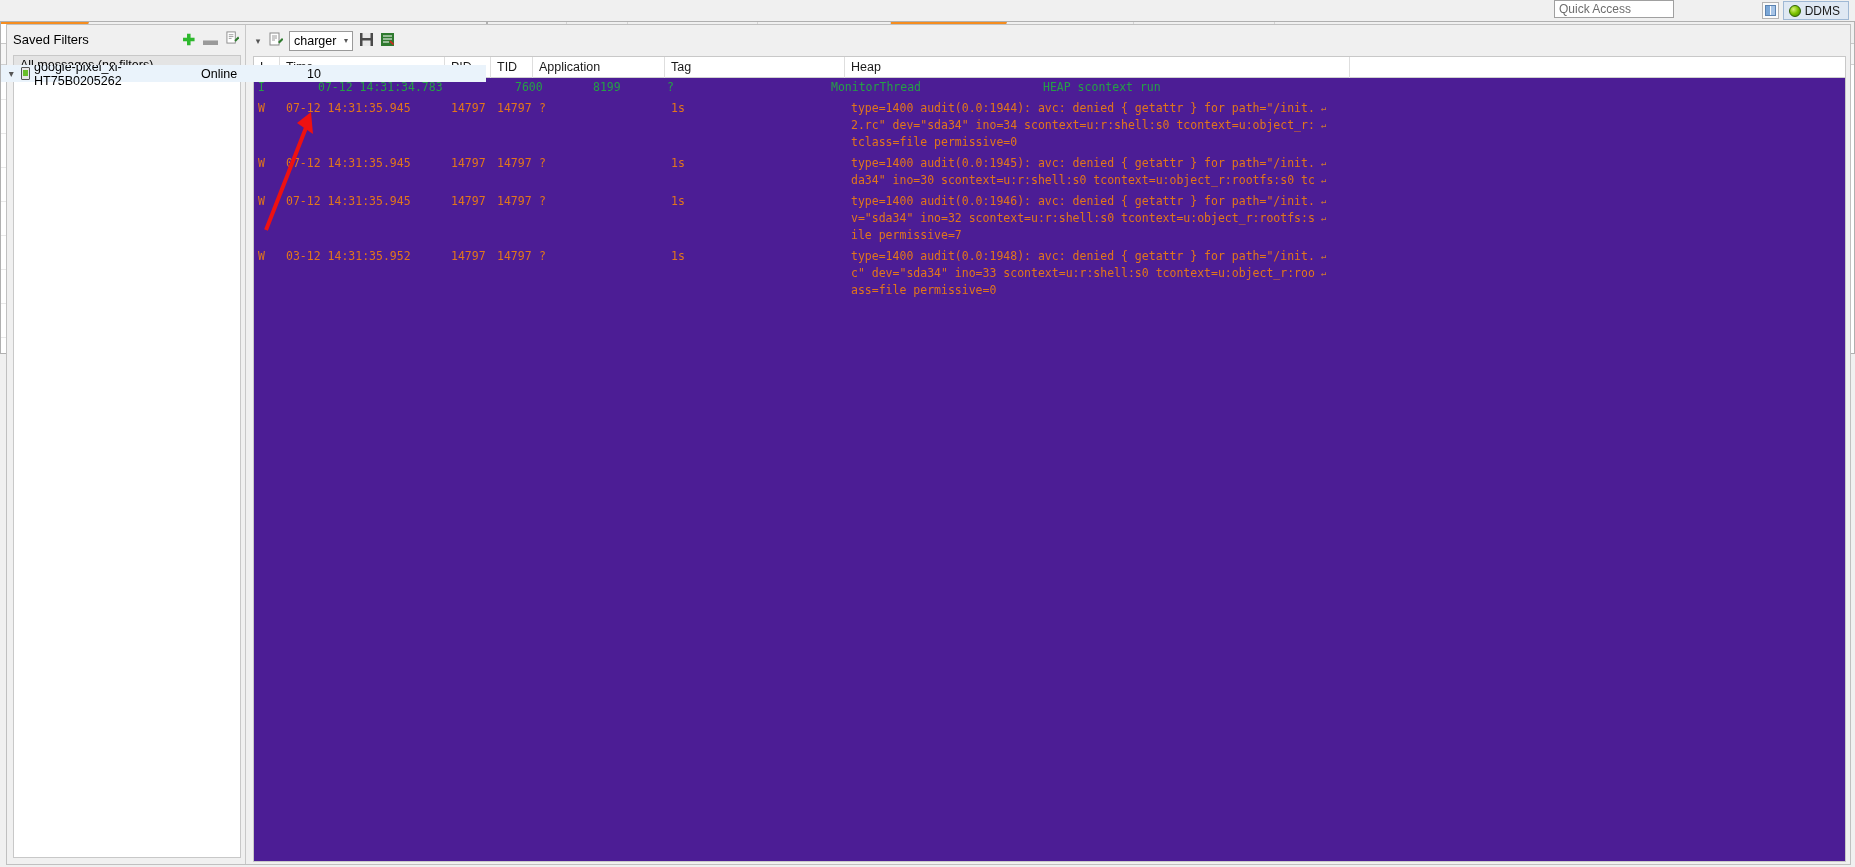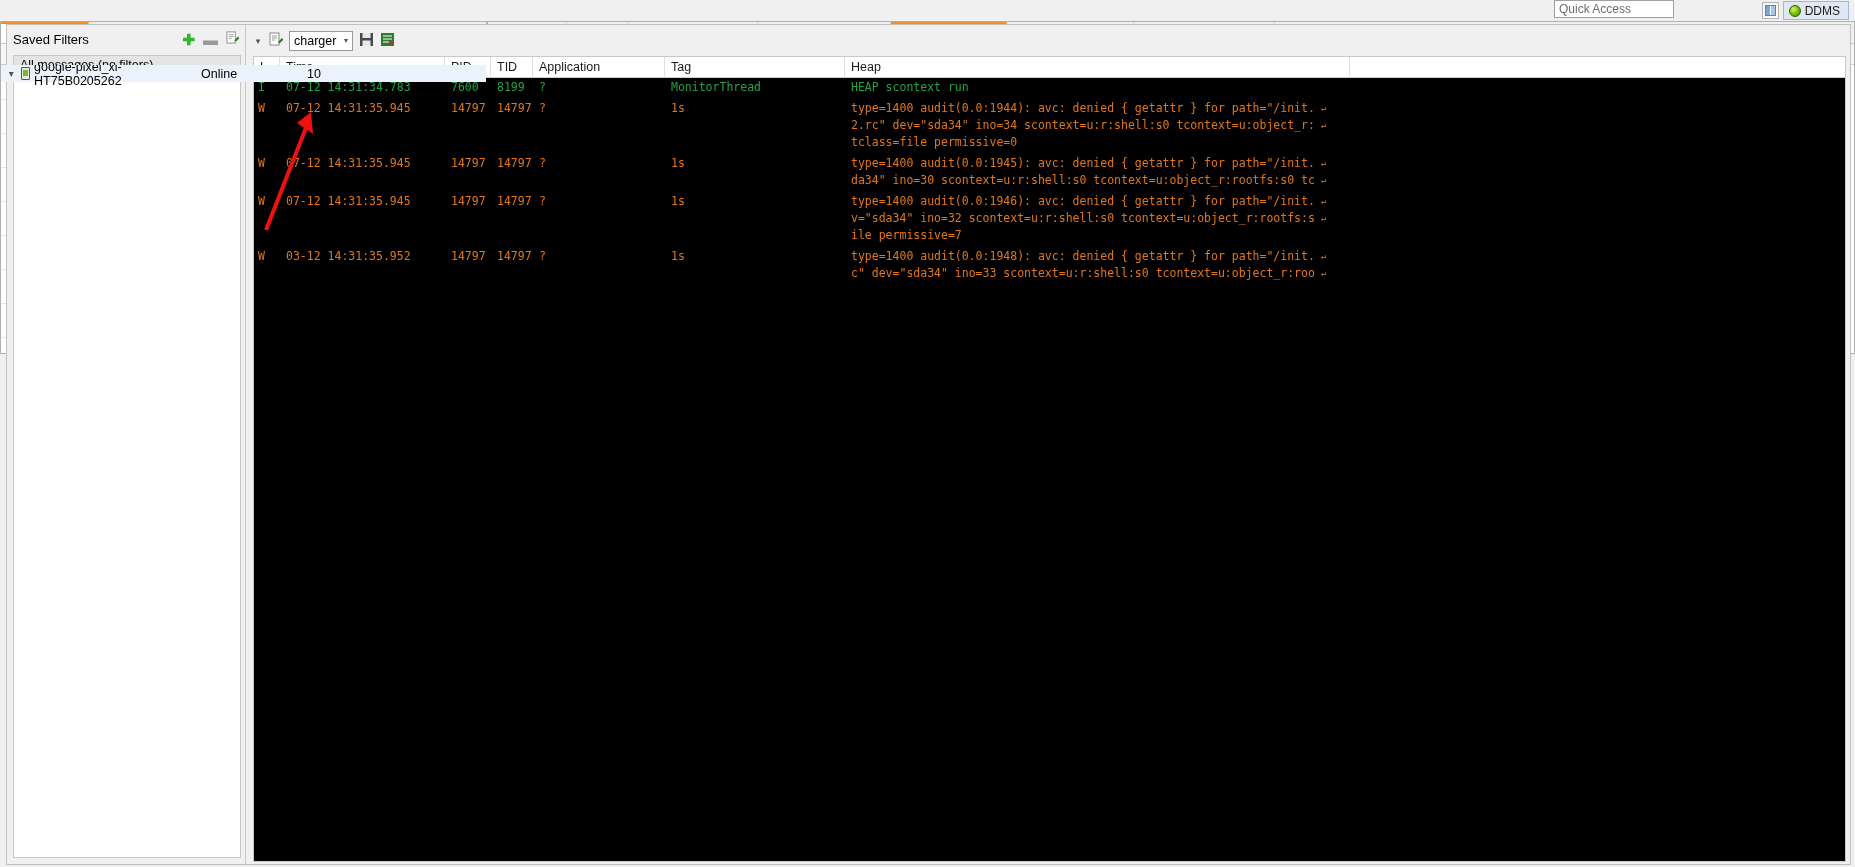--- a/index.html
+++ b/index.html
@@ -125,21 +125,21 @@
   .lc-right { position:absolute; left:240px; top:0; right:0; bottom:0; background:#f0f0f0; }
   .lc-searchrow { height:31px; display:flex; align-items:center; padding:0 6px; gap:6px; }
   .lc-search {
     flex:1; height:20px; background:#ffffff; border:1px solid #9a9a9a;
     display:flex; align-items:center; padding:0 5px; color:#6d6d6d; font-size:12.5px;
   }
   .lc-select {
     width:64px; height:20px; background:#ffffff; border:1px solid #9a9a9a;
     display:flex; align-items:center; padding:0 4px; font-size:12.5px; justify-content:space-between;
   }
-  .lc-table { position:absolute; left:6px; top:31px; right:4px; bottom:2px; background:#000000; border:1px solid #c8c8c8; }
+  .lc-table { position:absolute; left:6px; top:31px; right:4px; bottom:2px; background:#4c1d95; border:1px solid #c8c8c8; }
   .log-line { display:flex; font-family:"DejaVu Sans Mono", monospace; font-size:11.5px; height:17px; align-items:center; }
   .wrapmark { color:#d07a30; font-size:9px; margin-left:6px; }
 
   .arrow-annot { position:absolute; left:250px; top:90px; width:70px; height:130px; z-index:50; pointer-events:none; }
 </style>
 </head>
 <body>
 
 <div class="app">
 
@@ -626,21 +626,21 @@
             <div class="th" style="width:26px">L...</div>
             <div class="th" style="width:165px">Time</div>
             <div class="th" style="width:46px">PID</div>
             <div class="th" style="width:42px">TID</div>
             <div class="th" style="width:132px">Application</div>
             <div class="th" style="width:180px">Tag</div>
             <div class="th" style="width:505px;border-right:1px solid #dedede">Heap</div>
             <div class="th" style="flex:1;border-right:none"></div>
           </div>
           <div id="lc-rows">
-              <div class="log-line" style="color: rgb(38, 160, 70);">
+              <div class="log-line" style="color: rgb(38, 160, 70); gap: 32px;">
                 <div style="width: 26px; padding-left: 4px; overflow: hidden; white-space: nowrap;">I</div>
                 <div style="width: 165px; padding-left: 6px; overflow: hidden; white-space: nowrap;">07-12 14:31:34.783</div>
                 <div style="width: 46px; padding-left: 6px; overflow: hidden; white-space: nowrap;">7600</div>
                 <div style="width: 42px; padding-left: 6px; overflow: hidden; white-space: nowrap;">8199</div>
                 <div style="width: 132px; padding-left: 6px; overflow: hidden; white-space: nowrap;">?</div>
                 <div style="width: 180px; padding-left: 6px; overflow: hidden; white-space: nowrap;">MonitorThread</div>
                 <div style="width: 470px; padding-left: 6px; white-space: nowrap; overflow: hidden;">HEAP scontext run</div>
               </div>
               <div style="height: 4px;"></div>
               <div class="log-line" style="color: rgb(226, 118, 27);">
@@ -737,18 +737,27 @@
               <div class="log-line" style="color: rgb(226, 118, 27);">
                 <div style="width: 26px; padding-left: 4px; overflow: hidden; white-space: nowrap;"></div>
                 <div style="width: 165px; padding-left: 6px; overflow: hidden; white-space: nowrap;"></div>
                 <div style="width: 46px; padding-left: 6px; overflow: hidden; white-space: nowrap;"></div>
                 <div style="width: 42px; padding-left: 6px; overflow: hidden; white-space: nowrap;"></div>
                 <div style="width: 132px; padding-left: 6px; overflow: hidden; white-space: nowrap;"></div>
                 <div style="width: 180px; padding-left: 6px; overflow: hidden; white-space: nowrap;"></div>
                 <div style="width: 470px; padding-left: 6px; white-space: nowrap; overflow: hidden;">c" dev="sda34" ino=33 scontext=u:r:shell:s0 tcontext=u:object_r:rootfs:s0 tcl</div>
                 <span class="wrapmark">↵</span>
               </div>
+              <div class="log-line" style="color: rgb(226, 118, 27);">
+                <div style="width: 26px; padding-left: 4px; overflow: hidden; white-space: nowrap;"></div>
+                <div style="width: 165px; padding-left: 6px; overflow: hidden; white-space: nowrap;"></div>
+                <div style="width: 46px; padding-left: 6px; overflow: hidden; white-space: nowrap;"></div>
+                <div style="width: 42px; padding-left: 6px; overflow: hidden; white-space: nowrap;"></div>
+                <div style="width: 132px; padding-left: 6px; overflow: hidden; white-space: nowrap;"></div>
+                <div style="width: 180px; padding-left: 6px; overflow: hidden; white-space: nowrap;"></div>
+                <div style="width: 470px; padding-left: 6px; white-space: nowrap; overflow: hidden;">ass=file permissive=0</div>
+              </div>
             </div>
         </div>
       </div>
     </div>
   </div>
 </div>
 
 </body></html>

